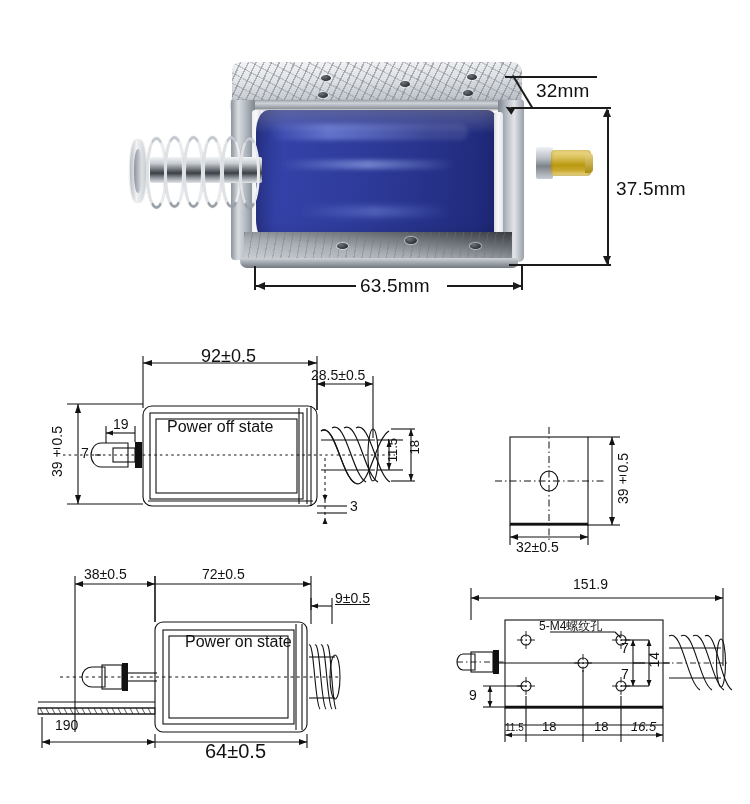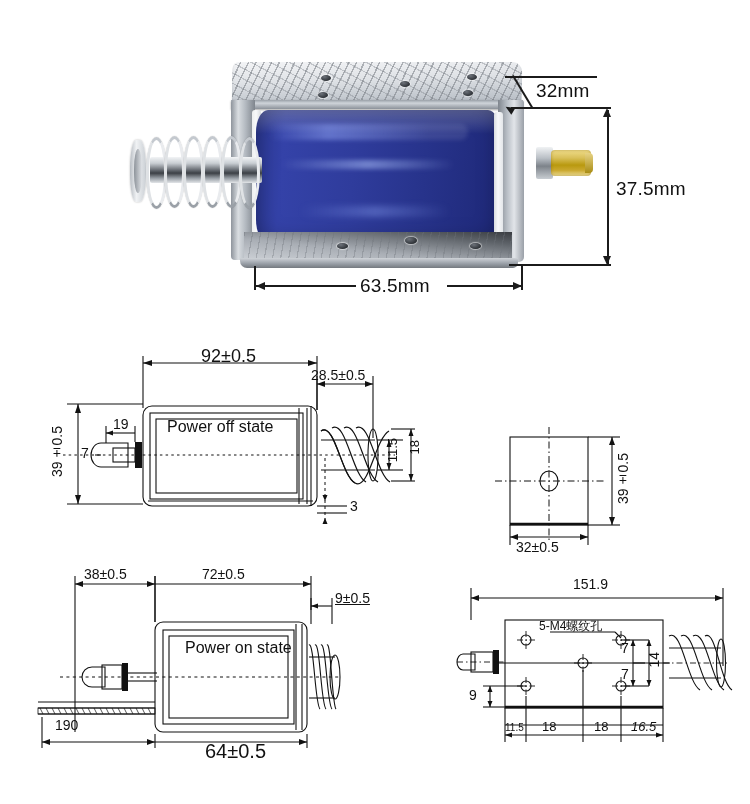--- a/index.html
+++ b/index.html
@@ -410,21 +410,21 @@
           <path d="M279 83 c 5 -4 6 60 11 64"></path>
           <path d="M285 83 c 5 -4 6 60 11 64"></path>
           <path d="M291 83 c 5 -4 6 60 11 64"></path>
           <path d="M297 83 c 4 -4 5 60 9 64"></path>
         </g>
         <line x1="279" y1="95" x2="305" y2="95"></line>
         <line x1="279" y1="136" x2="305" y2="136"></line>
         <ellipse cx="305" cy="115" rx="5" ry="22"></ellipse>
       </g>
     </svg>
-    <div class="state-label" style="left:155px;top:77px;font-size:16px;">Power on state</div>
+    <div class="state-label" style="left:155px;top:71px;font-size:16px;">Power on state</div>
 
     <div class="state-label" style="left:54px;top:4px;font-size:14px;">38±0.5</div>
     <div class="state-label" style="left:172px;top:4px;font-size:14px;">72±0.5</div>
     <div class="state-label" style="left:305px;top:28px;font-size:14px;text-decoration:underline;">9±0.5</div>
     <div class="state-label" style="left:175px;top:178px;font-size:20px;">64±0.5</div>
     <div class="state-label" style="left:25px;top:155px;font-size:14px;">190</div>
   </div>
 
   <div class="cad" style="left:455px;top:570px;">
     <svg width="285" height="180" viewBox="0 0 285 180">

